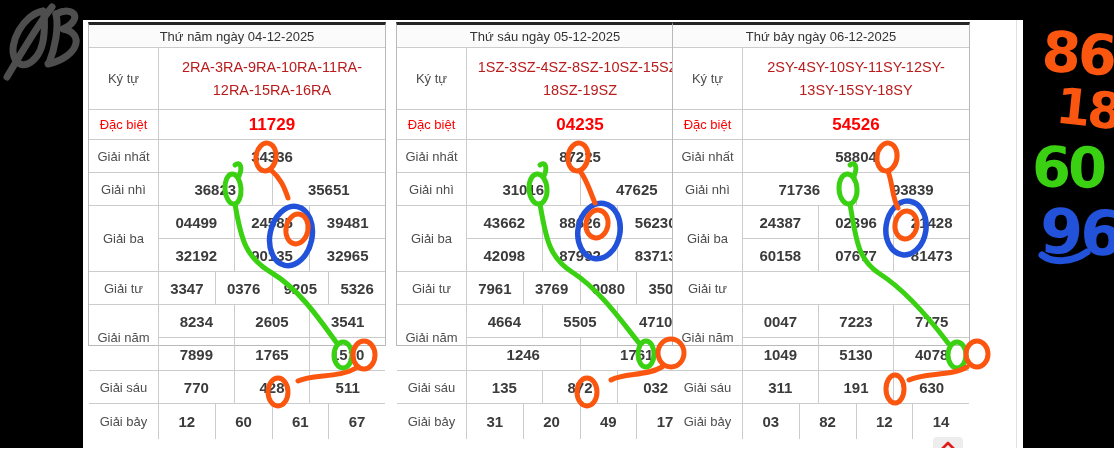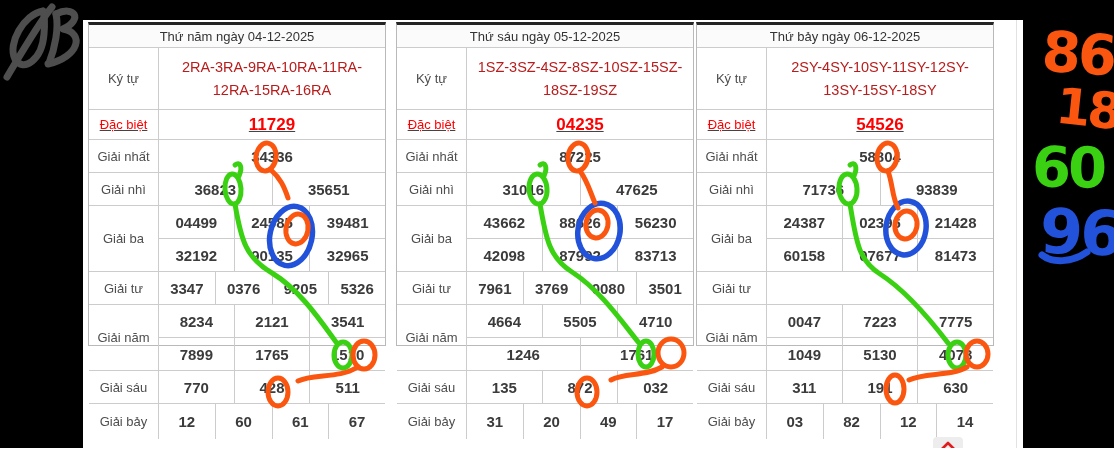--- a/index.html
+++ b/index.html
@@ -20,21 +20,21 @@
     background:#fbfbfb;border-bottom:1px solid #ccc;box-sizing:border-box;
     color:#333;font-size:13px;
   }
   .row{display:flex;border-bottom:1px solid #ccc;box-sizing:border-box;}
   .row:last-child{border-bottom:none;}
   .lbl{
     width:70px;flex:0 0 70px;display:flex;align-items:center;justify-content:center;
     border-right:1px solid #ccc;box-sizing:border-box;color:#4e4e4e;
   }
   .val{flex:1;display:flex;align-items:center;justify-content:center;box-sizing:border-box;}
-  .h62{height:62px;} .h30{height:30px;text-decoration:underline;} .h33{height:33px;} .h66{height:66px;} .h36{height:35px;}
+  .h62{height:62px;} .h30{height:30px;} .h33{height:33px;} .h66{height:66px;} .h36{height:35px;}
   .kytu{font-size:14.5px;line-height:1.55;text-align:center;color:#b91c1c;padding:0 8px;}
   .num{font-weight:bold;font-size:15px;color:#3b3b3b;}
   .red{color:#f00;}
   .big{font-size:17px;font-weight:bold;}
   .stack{flex-direction:column;align-items:stretch;padding:0;}
   .subrow{flex:1;display:flex;}
   .subrow + .subrow{border-top:1px solid #ccc;}
   .cols{display:flex;width:100%;height:100%;}
   .cols span{
     flex:1;display:flex;align-items:center;justify-content:center;
@@ -108,21 +108,21 @@
         <span>5326</span>
           </div>
         </div>
       </div>
     <div class="row h66">
         <div class="lbl">Giải năm</div>
       <div class="val stack">
         <div class="subrow">
             <div class="cols">
           <span>8234</span>
-          <span>2121</span>
+          <span>2605</span>
           <span>3541</span>
             </div>
           </div>
         <div class="subrow">
             <div class="cols">
           <span>7899</span>
           <span>1765</span>
           <span>1510</span>
             </div>
           </div>
@@ -238,21 +238,21 @@
           <div class="cols">
         <span>31</span>
         <span>20</span>
         <span>49</span>
         <span>17</span>
           </div>
         </div>
       </div>
   </div>
 
-  <div class="xs-table" style="left:613px">
+  <div class="xs-table" style="left:589px">
     <div class="t-head">Thứ bảy ngày 06-12-2025</div>
     <div class="row h62">
         <div class="lbl">Ký tự</div>
       <div class="val kytu">2SY-4SY-10SY-11SY-12SY-13SY-15SY-18SY</div>
       </div>
     <div class="row h30">
         <div class="lbl red">Đặc biệt</div>
       <div class="val red big">54526</div>
       </div>
     <div class="row h33">

